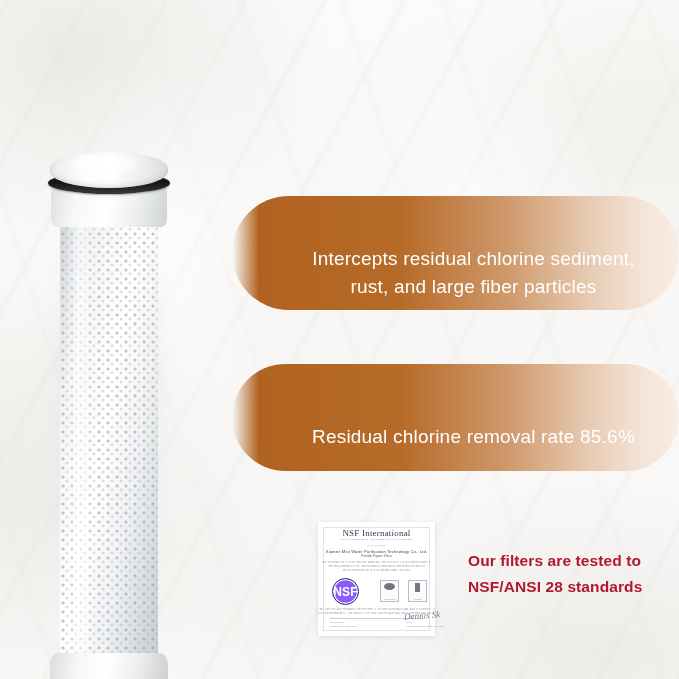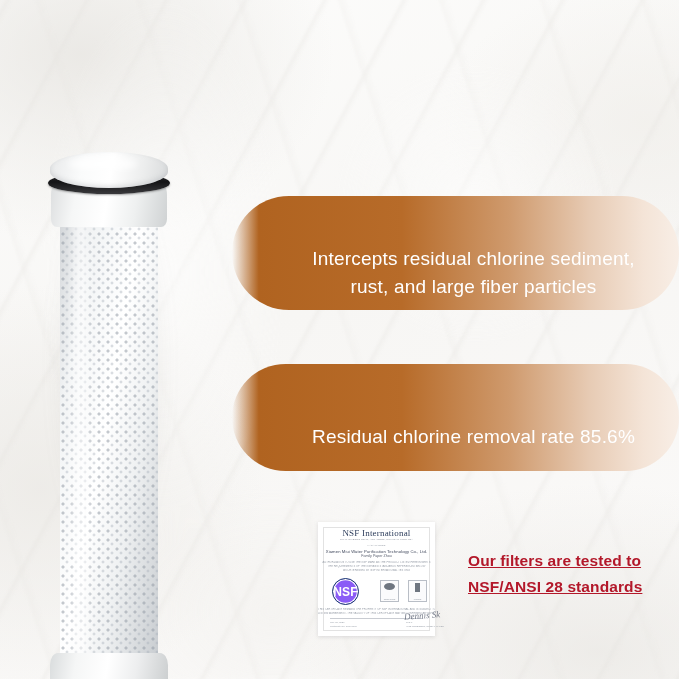--- a/index.html
+++ b/index.html
@@ -375,21 +375,21 @@
     position: absolute;
     left: 468px;
     top: 548px;
     width: 200px;
     color: #b3182a;
     font-size: 15.5px;
     font-weight: bold;
     line-height: 26px;
     letter-spacing: 0.1px;
   }
-  .standards div { white-space: nowrap; text-decoration: underline; }
+  .standards div { white-space: nowrap; }
 </style>
 </head>
 <body>
 
 <div id="page">
 
   <div class="bg-base"></div>
   <div class="bg-veins"></div>
   <div class="bg-swirl"></div>
 

